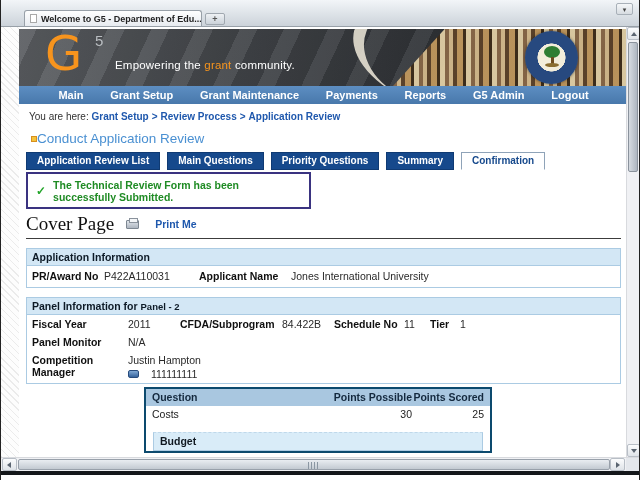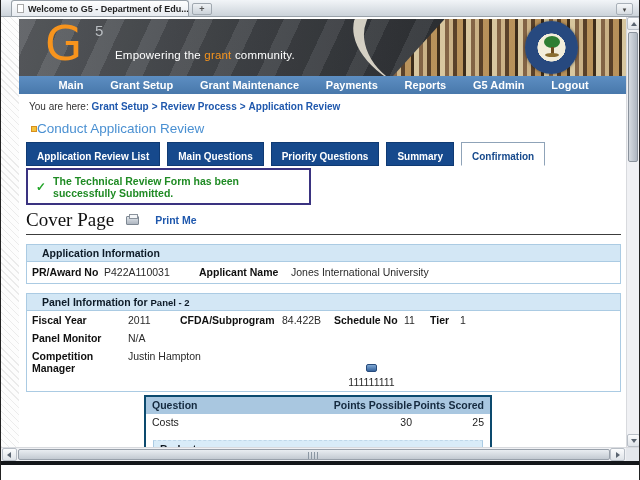--- a/index.html
+++ b/index.html
@@ -13,21 +13,21 @@
   .win-title { color:#fff; font-size:9px; flex:1; white-space:nowrap; overflow:hidden; }
   .winbtns { display:flex; gap:1px; align-self:flex-start; margin-right:2px; }
   .winbtn { width:19px; height:11px; background:linear-gradient(#5a6168,#272c31); border:1px solid #0c0e10; border-top:none; border-radius:0 0 3px 3px; position:relative; }
   .winbtn.close { width:28px; background:linear-gradient(#e0684a,#9e301a); }
   .g-min { position:absolute; left:6px; bottom:2px; width:7px; height:2px; background:#e8e8e8; }
   .g-max { position:absolute; left:6px; top:2px; width:7px; height:5px; border:1px solid #e8e8e8; }
   .g-x1,.g-x2 { position:absolute; left:9px; top:1px; width:2px; height:8px; background:#fff; }
   .g-x1 { transform:rotate(45deg);} .g-x2 { transform:rotate(-45deg);}
 
   
-  .tabstrip { height:17px; background:linear-gradient(#f2f5f8,#ccd3da); border-bottom:1px solid #98a0a8; display:flex; align-items:flex-end; padding:0 10px; position:relative; }
+  .tabstrip { height:27px; background:linear-gradient(#f2f5f8,#ccd3da); border-bottom:1px solid #98a0a8; display:flex; align-items:flex-end; padding:0 23px; position:relative; }
   .btab { height:16px; width:178px; background:linear-gradient(#fefefe,#e7ebf0); border:1px solid #98a0a8; border-bottom:none; border-radius:3px 3px 0 0; display:flex; align-items:center; padding:0 5px; font-size:9px; font-weight:bold; color:#222; white-space:nowrap; overflow:hidden; }
   .favicon { width:7px; height:9px; background:#fff; border:1px solid #a8a8a8; margin-right:4px; flex:none; }
   .newtab { height:12px; width:20px; margin:0 0 1px 3px; background:linear-gradient(#eef1f4,#ccd3da); border:1px solid #a0a8b0; border-radius:2px; font-size:9px; text-align:center; line-height:10px; color:#555; font-weight:bold; }
   .listtabs { position:absolute; right:6px; top:3px; width:17px; height:12px; background:linear-gradient(#f5f7f9,#d7dce1); border:1px solid #a8b0b8; border-radius:2px; font-size:7px; text-align:center; line-height:11px; color:#444; }
 
   
   .viewport { position:relative; height:430px; background:#fff; overflow:hidden; }
   .hatch { position:absolute; left:0; top:0; bottom:0; width:18px;
     background:repeating-linear-gradient(45deg,#ebebeb 0 1px,#fdfdfd 1px 5px); }
   .page { position:absolute; left:18px; top:0; width:609px; height:100%; background:#fff; overflow:hidden; }
@@ -82,45 +82,45 @@
   .breadcrumb a, .bc-sep { color:#1f58ad; font-weight:bold; text-decoration:none; }
   .bc-sep { margin:0 3px; }
 
   
   .ptitle-row { margin:9px 0 0 12px; display:flex; align-items:center; }
   .bullet { width:6px; height:6px; background:#f5c33b; border:1px solid #d78f1e; }
   .ptitle { font-size:13.5px; color:#4a90d2; }
 
   
   .gtabs { margin:6px 0 0 7px; display:flex; gap:7px; align-items:flex-end; }
-  .gtab { background:#16498c; color:#fff; font-size:10px; font-weight:bold; padding:8px 10px 3px; border:1px solid #0f3a73; cursor:pointer; white-space:nowrap; }
+  .gtab { background:#16498c; color:#fff; font-size:10px; font-weight:bold; padding:2px 10px 3px; border:1px solid #0f3a73; cursor:pointer; white-space:nowrap; }
   .gtab.active { background:#fff; color:#16498c; border:1px solid #8fa3b8; border-bottom-color:#fff; }
 
   
   .success { margin:2px 0 0 7px; width:285px; border:2px solid #3a3380; background:#fff; padding:5px 8px 4px; font-size:10.5px; font-weight:bold; color:#1f8b24; display:flex; gap:7px; align-items:center; }
   .check { color:#23a52a; font-size:12px; }
 
   
   .cover-row { margin:4px 0 0 7px; display:flex; align-items:center; gap:12px; }
   .cover-h { font-family:"Liberation Serif", serif; font-size:19px; color:#101010; }
   .printme { display:flex; align-items:center; gap:16px; color:#1f58ad; font-weight:bold; font-size:10.5px; cursor:pointer; text-decoration:none; }
   .printer { width:13px; height:9px; background:linear-gradient(#dfe4ea,#aeb6c0); border:1px solid #7d8792; border-radius:1px; position:relative; }
   .printer:before { content:""; position:absolute; left:2px; top:-3px; width:7px; height:3px; background:#f4f6f8; border:1px solid #8a929c; }
   .rule { margin:3px 7px 0 7px; border-top:1px solid #3c3c3c; }
 
   
   .section { margin:9px 7px 0 7px; border:1px solid #abcbe3; font-size:10.5px; }
-  .section-h { background:#d3e7f5; font-weight:bold; color:#0d1a26; padding:2px 15px; border-bottom:1px solid #abcbe3; }
+  .section-h { background:#d3e7f5; font-weight:bold; color:#0d1a26; padding:2px 5px; border-bottom:1px solid #abcbe3; }
   .section-h .sub { font-size:9.5px; }
   .lbl { font-weight:bold; color:#101010; }
   .val { color:#2a2a2a; }
   .app-row { display:grid; grid-template-columns:72px 95px 92px auto; padding:4px 5px 5px; }
   .p-row { display:grid; grid-template-columns:96px 52px 102px 52px 70px 26px 30px auto; padding:3px 5px; }
   .p-row2 { display:grid; grid-template-columns:96px auto; padding:3px 5px; }
-  .phone-line { display:flex; align-items:center; gap:4px; margin-top:2px;flex-direction:column; }
+  .phone-line { display:flex; align-items:center; gap:12px; margin-top:2px; }
   .phone-icon { width:11px; height:8px; background:linear-gradient(#7fa8d4,#35639c); border:1px solid #274b7c; border-radius:2px; }
 
   
   .rs-title { width:348px; margin:9px 0 0 125px; text-align:center; font-weight:bold; font-size:11.5px; color:#1a1a1a; }
   .rs-table { width:348px; margin:3px 0 0 125px; border:2px solid #0c4a6e; font-size:10.5px; }
   .rs-head { display:grid; grid-template-columns:1fr 92px 72px; background:#a9c7e0; font-weight:bold; color:#14293e; padding:2px 6px 3px; }
   .rs-row { display:grid; grid-template-columns:1fr 92px 72px; padding:2px 6px 3px; border-top:1px dashed #bfd8ea; color:#222; }
   .rs-row.section { background:#d9ecf8; font-weight:bold; color:#101820; }
   .num { text-align:right; }
 </style>

